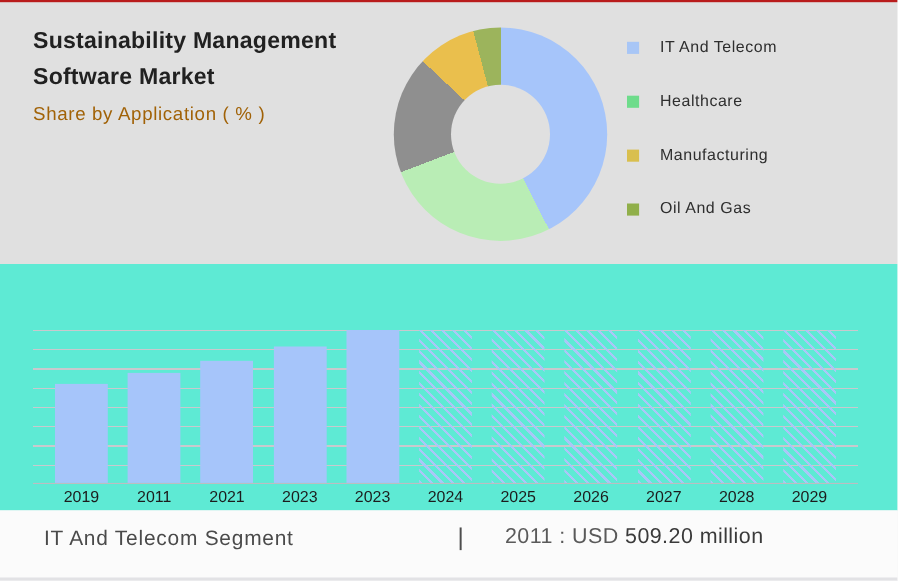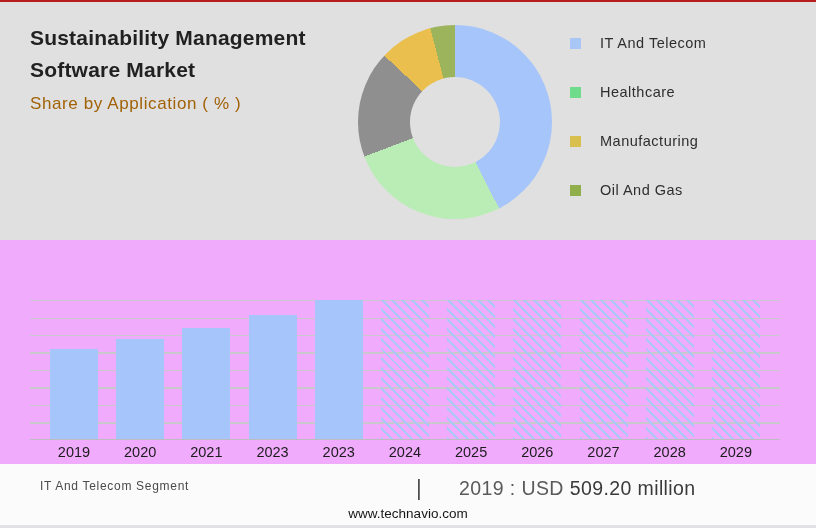--- a/index.html
+++ b/index.html
@@ -16,36 +16,36 @@
   .donut { position:absolute; left:358px; top:23px; width:194px; height:194px; border-radius:50%; }
   .donut-hole { position:absolute; left:52px; top:52px; width:90px; height:90px; border-radius:50%; background:#e0e0e0; }
 
   
   .legend { position:absolute; left:570px; top:15px; display:flex; flex-direction:column; gap:29px;margin-top:16px; }
   .legend-item { display:flex; align-items:center; height:20px; }
   .swatch { width:11px; height:11px; flex:0 0 11px; margin-right:19px; }
   .legend-label { font-size:14.5px; color:#2e2e2e; letter-spacing:0.5px; white-space:nowrap; }
 
   
-  .chart-section { position:relative; height:224px; background:#f0abfc; }
+  .chart-section { position:relative; height:224px; background:#5eead4; }
   .plot { position:absolute; left:30px; top:60px; width:750px; height:140px;
           background:repeating-linear-gradient(to bottom, #c9c9cd 0px, #c9c9cd 1px, transparent 1px, transparent 17.5px);
           border-bottom:1px solid #bdbdc1; }
   .bars { position:absolute; left:0; right:0; top:0; bottom:0; display:flex; align-items:flex-end;
           justify-content:space-between; padding:0 20px; }
   .bar { width:48px; }
   .bar.solid { background:#a6c5fa; }
   .bar.hatched { background-image:repeating-linear-gradient(45deg, #a9c7f7 0px, #a9c7f7 2px, transparent 2px, transparent 7px); }
   .xlabels { position:absolute; left:30px; top:204px; width:750px; display:flex;
              justify-content:space-between; padding:0 20px; }
   .xlabel { width:48px; text-align:center; font-size:14.5px; color:#1c1c1c; }
 
   
   .footer { position:relative; height:64px; background:#fbfbfb; border-bottom:3px solid #e2e2e5; }
-  .segment-label { position:absolute; left:40px; top:15px; font-size:12px; color:#4a4a4a; letter-spacing:0.7px; }
+  .segment-label { position:absolute; left:40px; top:15px; font-size:19px; color:#4a4a4a; letter-spacing:0.7px; }
   .divider { position:absolute; left:416px; top:11px; font-size:22px; color:#4d4d4d; font-weight:300; }
   .value-line { position:absolute; left:459px; top:13px; font-size:19.5px; color:#5a5a5a; letter-spacing:0.4px; }
   .value-bold { font-weight:normal; color:#3a3a3a; }
   .website { position:absolute; left:0; right:0; bottom:4px; text-align:center; font-size:13.5px; color:#161616; }
 </style>
 </head>
 <body>
 
 <div class="page">
 
@@ -91,37 +91,36 @@
           <div class="bar hatched" style="height: 100%;"></div>
           <div class="bar hatched" style="height: 100%;"></div>
           <div class="bar hatched" style="height: 100%;"></div>
           <div class="bar hatched" style="height: 100%;"></div>
           <div class="bar hatched" style="height: 100%;"></div>
           <div class="bar hatched" style="height: 100%;"></div>
         </div>
     </div>
     <div class="xlabels" id="xlabels">
         <span class="xlabel">2019</span>
-        <span class="xlabel">2020</span>
+        <span class="xlabel">2011</span>
         <span class="xlabel">2021</span>
         <span class="xlabel">2023</span>
         <span class="xlabel">2023</span>
         <span class="xlabel">2024</span>
         <span class="xlabel">2025</span>
         <span class="xlabel">2026</span>
         <span class="xlabel">2027</span>
         <span class="xlabel">2028</span>
         <span class="xlabel">2029</span>
       </div>
   </div>
 
   <div class="footer">
     <div class="segment-label">IT And Telecom Segment</div>
     <div class="divider">|</div>
     <div class="value-line">
-      <span>2019 : USD</span>
+      <span>2011 : USD</span>
       <span> </span>
       <span class="value-bold">509.20 million</span>
     </div>
-    <div class="website">www.technavio.com</div>
   </div>
 
 </div>
 
 </body></html>

